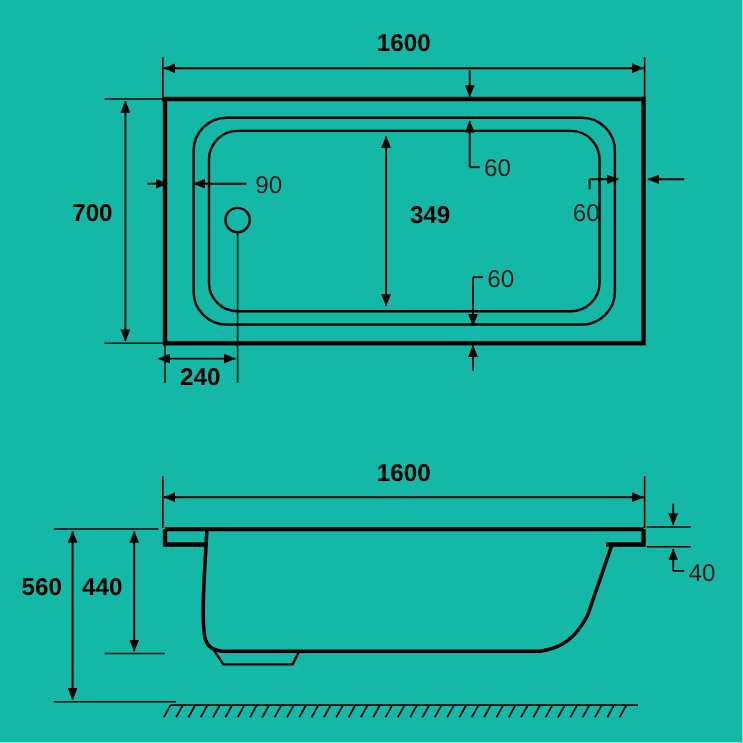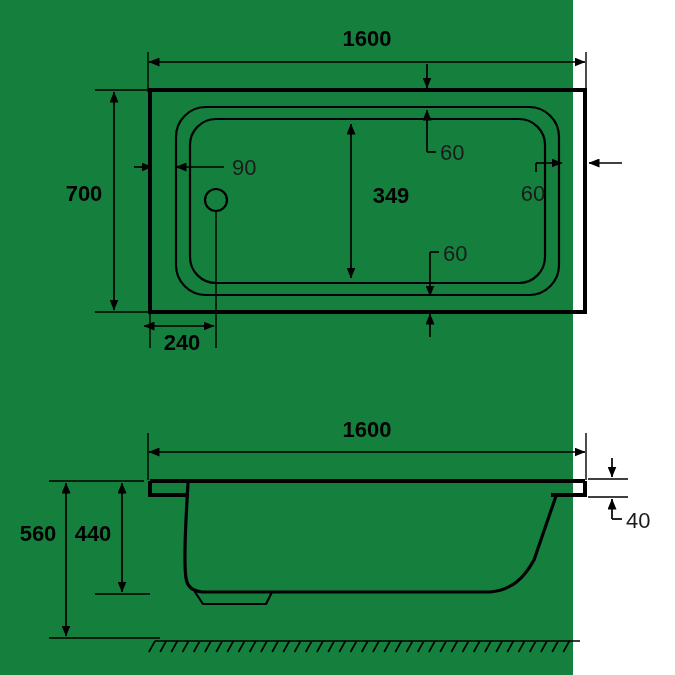--- a/index.html
+++ b/index.html
@@ -9,23 +9,23 @@
     background: #ffffff;
   }
   body {
     width: 675px;
     height: 675px;
     overflow: hidden;
     font-family: "Liberation Sans", sans-serif;
   }
   #drawing-root {
     position: relative;
-    width: 573px;
+    width: 675px;
     height: 675px;
-    background: #15803d;
+    background: #14b8a6;
     text-decoration: underline;
   }
   svg#tech-drawing {
     display: block;
     width: 675px;
     height: 675px;
   }
   .dim-text {
     font-family: "Liberation Sans", sans-serif;
     font-size: 22px;

